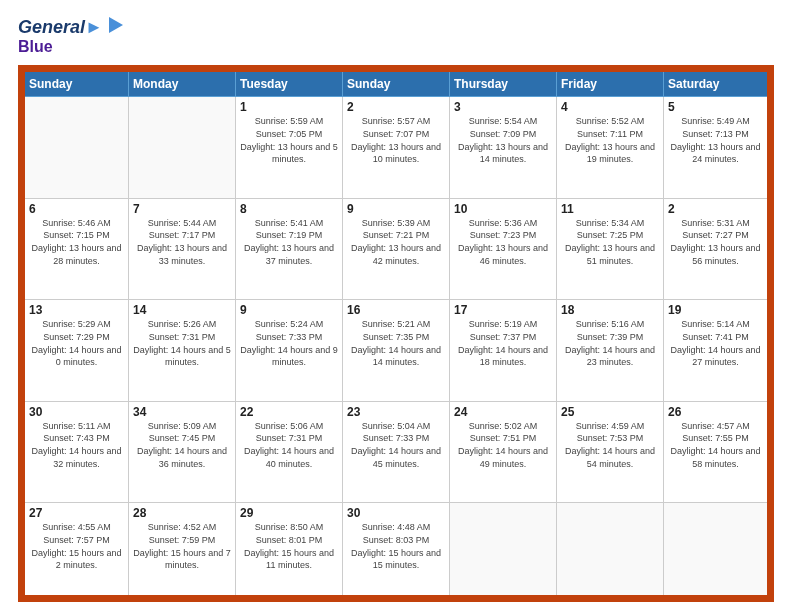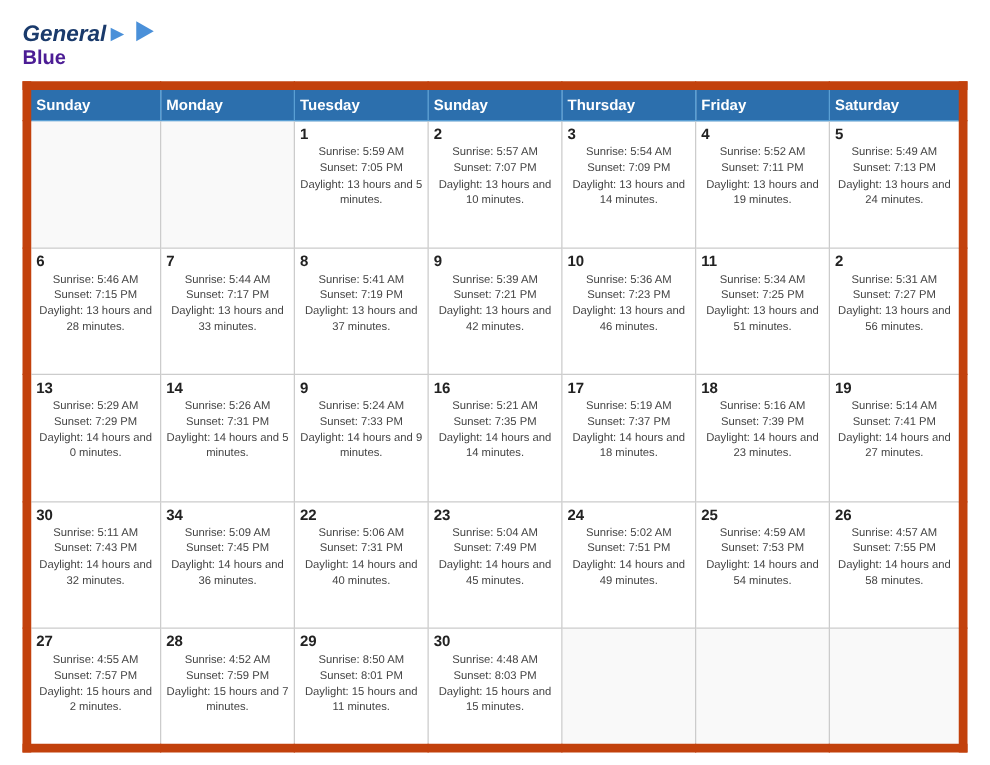--- a/index.html
+++ b/index.html
@@ -271,21 +271,21 @@
           </td>
           <td>
             <span class="day-num">22</span>
             <div class="day-info">Sunrise: 5:06 AM
 Sunset: 7:31 PM
 Daylight: 14 hours and 40 minutes.</div>
           </td>
           <td>
             <span class="day-num">23</span>
             <div class="day-info">Sunrise: 5:04 AM
-Sunset: 7:49 PM
+Sunset: 7:33 PM
 Daylight: 14 hours and 45 minutes.</div>
           </td>
           <td>
             <span class="day-num">24</span>
             <div class="day-info">Sunrise: 5:02 AM
 Sunset: 7:51 PM
 Daylight: 14 hours and 49 minutes.</div>
           </td>
           <td>
             <span class="day-num">25</span>

